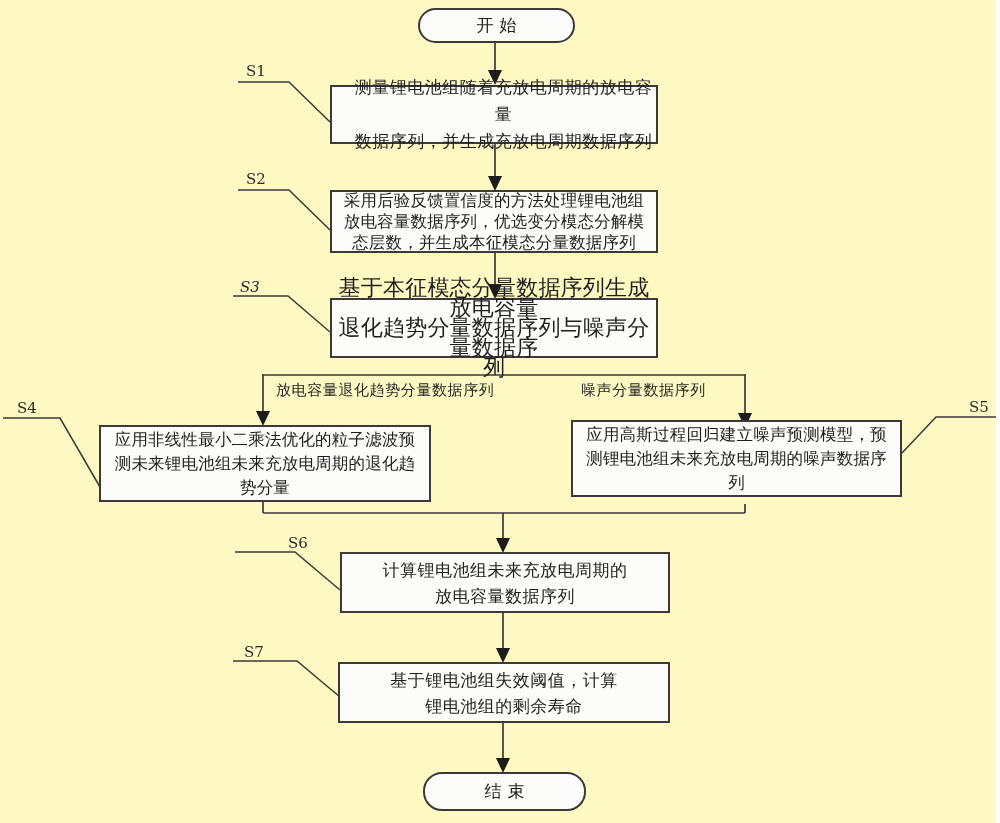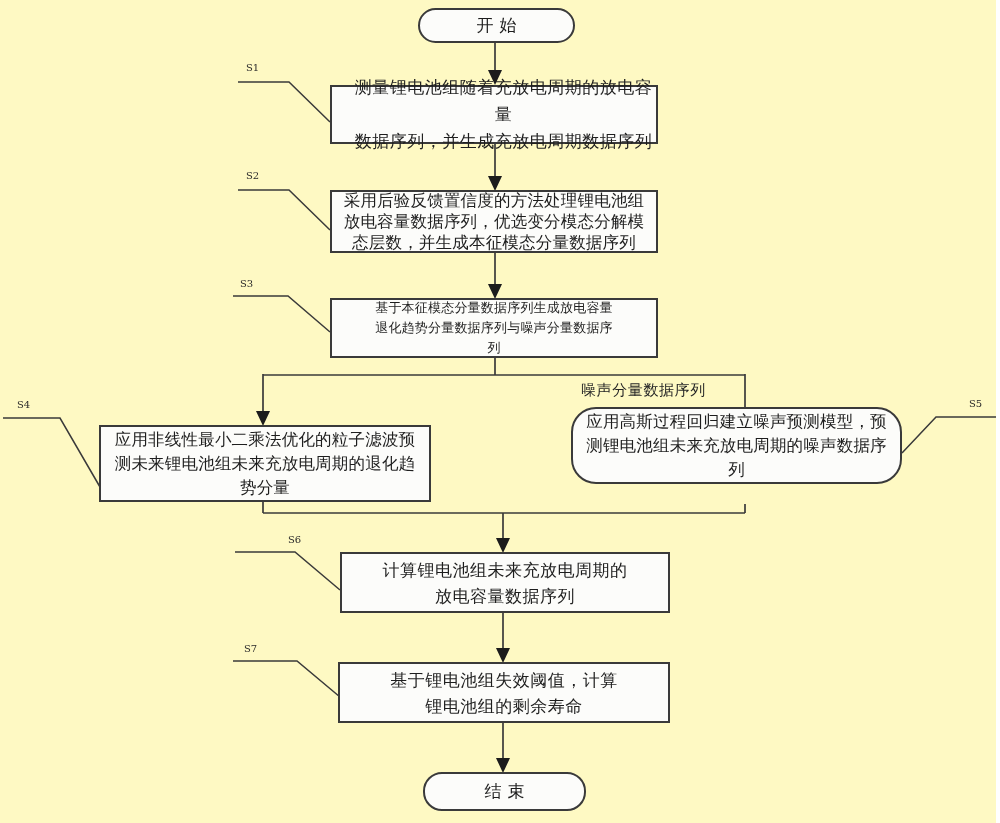--- a/index.html
+++ b/index.html
@@ -35,26 +35,26 @@
     letter-spacing: 0.5px;
   }
   .terminal {
     border-radius: 19px;
     justify-content: center;
   }
   .terminal .nline { letter-spacing: 6px; text-indent: 6px; }
   .lh27 .nline { line-height: 27px; margin-left: 19px; }
   .lh26 .nline { line-height: 26px; }
   .lh21 .nline { line-height: 21px; font-size: 16.5px; letter-spacing: 0.2px; }
-  .lh20 .nline { line-height: 20px; font-size: 13px; letter-spacing: 0.2px; }
+  .lh20 .nline { line-height: 20px; font-size: 22px; letter-spacing: 0.2px; }
   .lh24 .nline { line-height: 24px; font-size: 16.5px; letter-spacing: 0.2px; }
   .slabel {
     position: absolute;
     font-family: "DejaVu Serif", serif;
-    font-size: 10px;
+    font-size: 15px;
     color: #2a2a2a;
     white-space: nowrap;
   }
   .branch-label {
     position: absolute;
     font-size: 15px;
     letter-spacing: 0.6px;
     color: #262626;
     white-space: nowrap;
   }
@@ -125,39 +125,40 @@
     <div class="nline">退化趋势分量数据序列与噪声分量数据序</div>
     <div class="nline">列</div>
   </div>
 
   <div class="node lh24" style="left:99px; top:425px; width:332px; height:77px;">
     <div class="nline">应用非线性最小二乘法优化的粒子滤波预</div>
     <div class="nline">测未来锂电池组未来充放电周期的退化趋</div>
     <div class="nline">势分量</div>
   </div>
 
-  <div class="node lh24" style="left:571px; top:407px; width:331px; height:77px;border-radius:25px;">
+  <div class="node lh24" style="left:571px; top:420px; width:331px; height:77px;">
     <div class="nline">应用高斯过程回归建立噪声预测模型，预</div>
     <div class="nline">测锂电池组未来充放电周期的噪声数据序</div>
     <div class="nline">列</div>
   </div>
 
   <div class="node lh26" style="left:340px; top:552px; width:330px; height:61px;align-items:center;">
     <div class="nline">计算锂电池组未来充放电周期的</div>
     <div class="nline">放电容量数据序列</div>
   </div>
 
   <div class="node lh26" style="left:338px; top:662px; width:332px; height:61px;">
     <div class="nline">基于锂电池组失效阈值，计算</div>
     <div class="nline">锂电池组的剩余寿命</div>
   </div>
 
   <div class="slabel" style="left:246px; top:62px;">S1</div>
   <div class="slabel" style="left:246px; top:170px;">S2</div>
-  <div class="slabel" style="left:240px; top:278px;">S3</div>
+  <div class="slabel" style="left:240px; top:278px;font-style:italic;">S3</div>
   <div class="slabel" style="left:17px; top:399px;">S4</div>
   <div class="slabel" style="left:969px; top:398px;">S5</div>
   <div class="slabel" style="left:248px; top:534px;margin-left:40px;">S6</div>
   <div class="slabel" style="left:244px; top:643px;">S7</div>
 
+  <div class="branch-label" style="left:276px; top:381px;">放电容量退化趋势分量数据序列</div>
   <div class="branch-label" style="left:581px; top:381px;">噪声分量数据序列</div>
 
 </div>
 
 </body></html>

